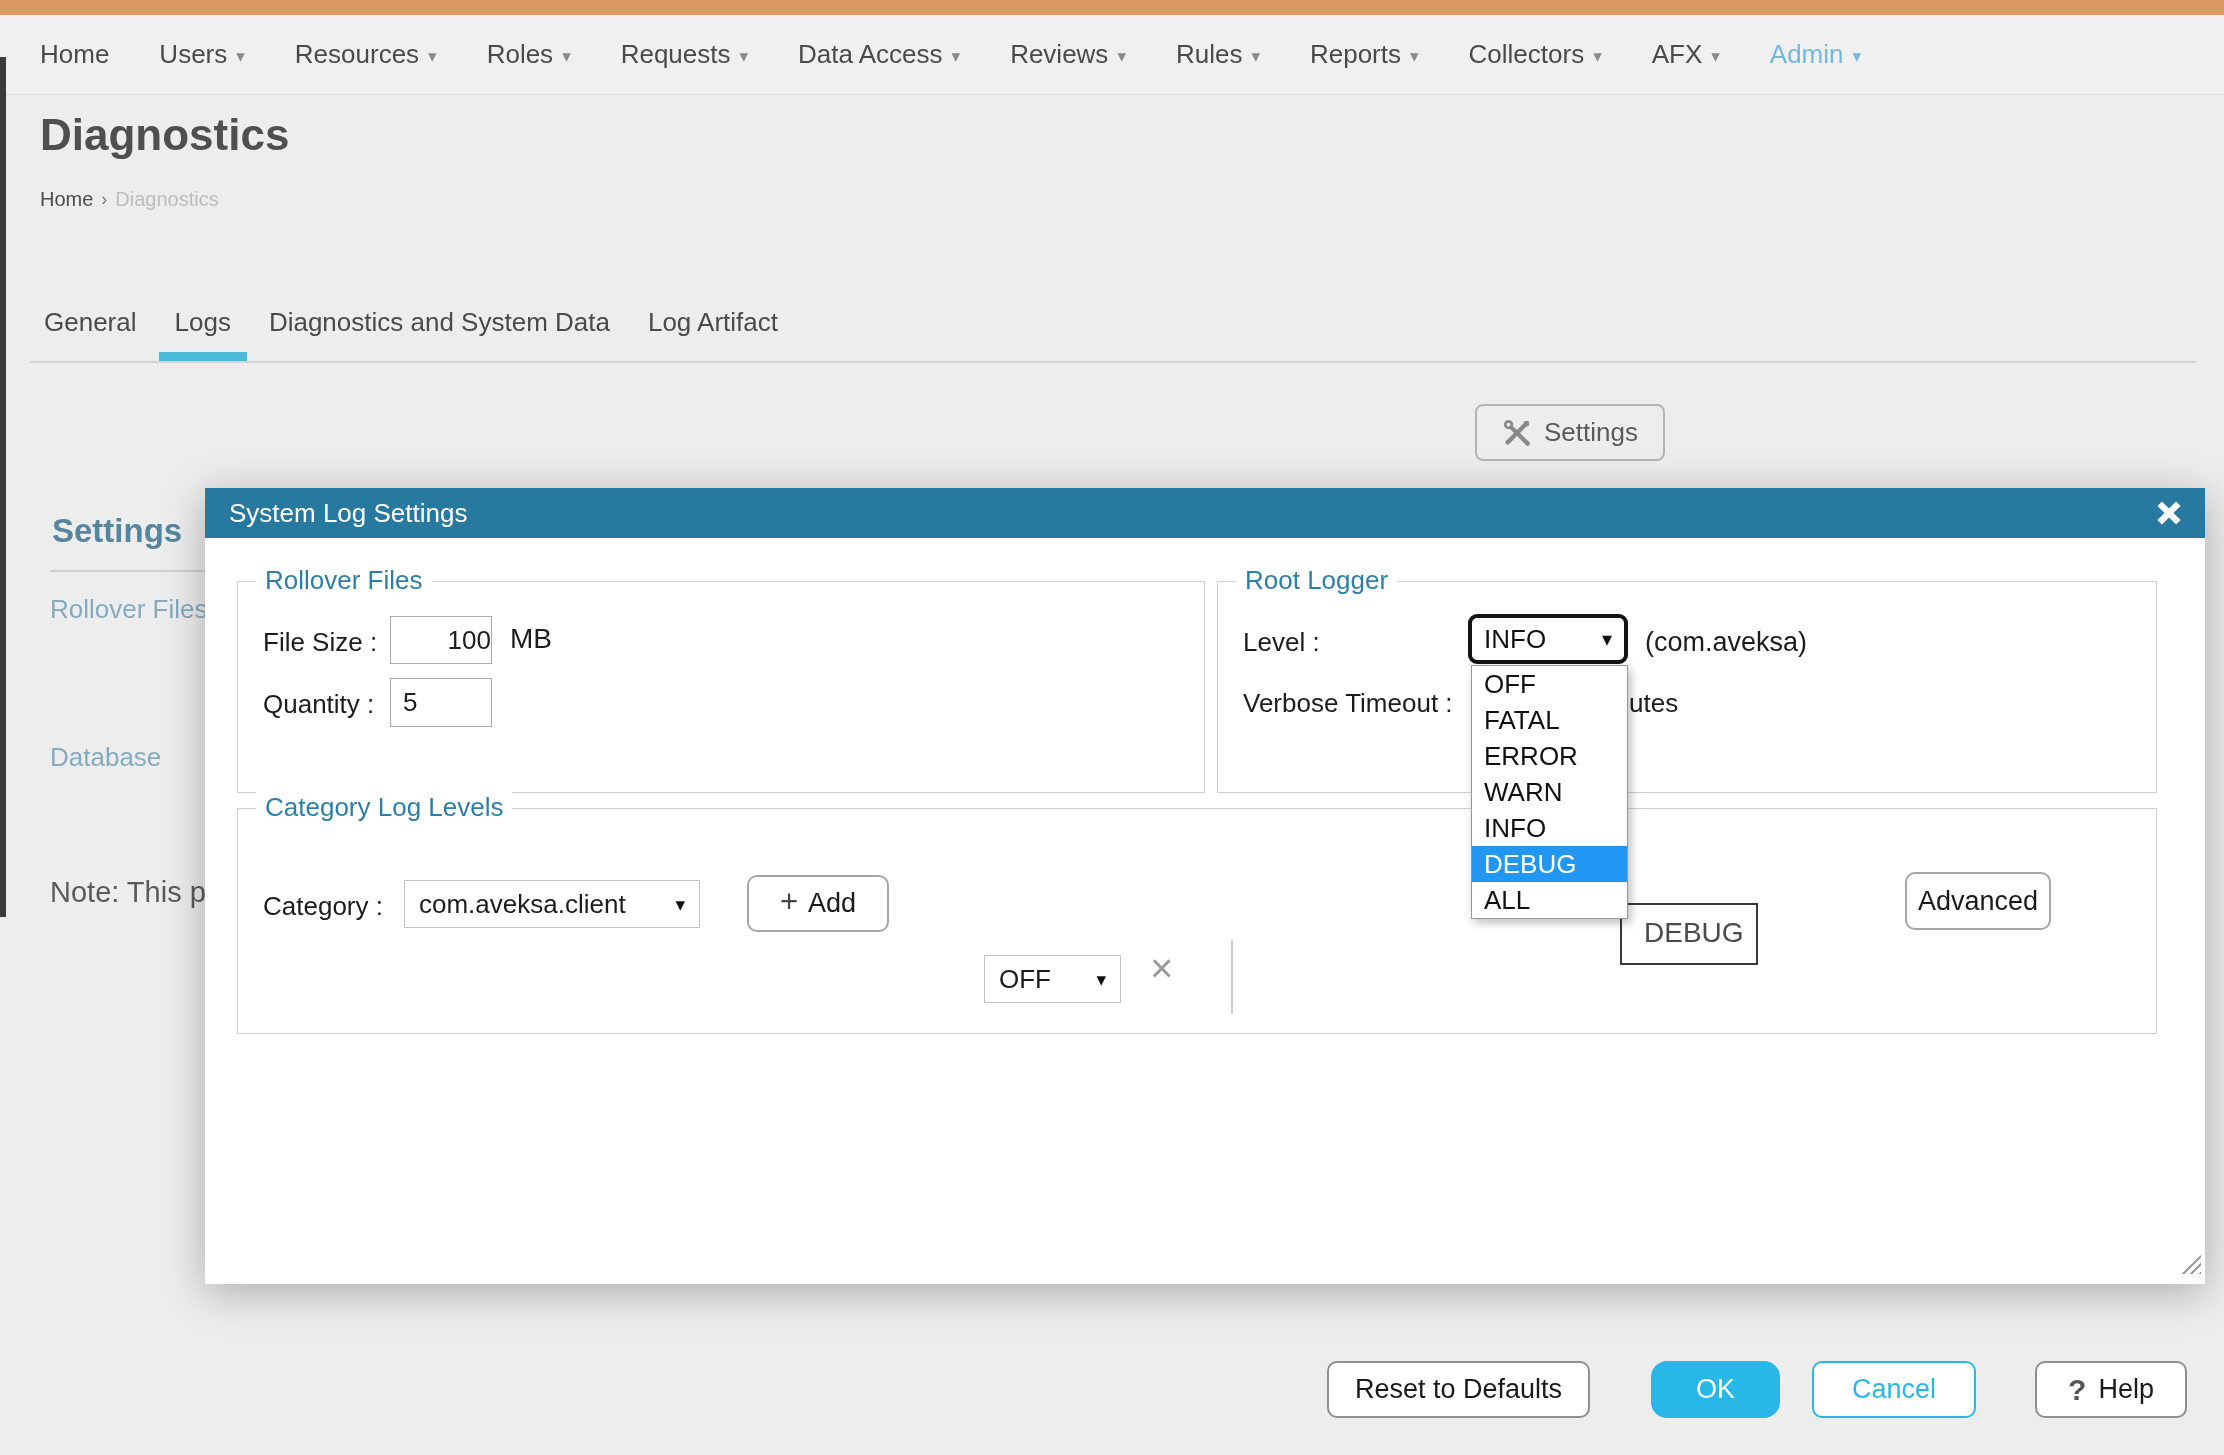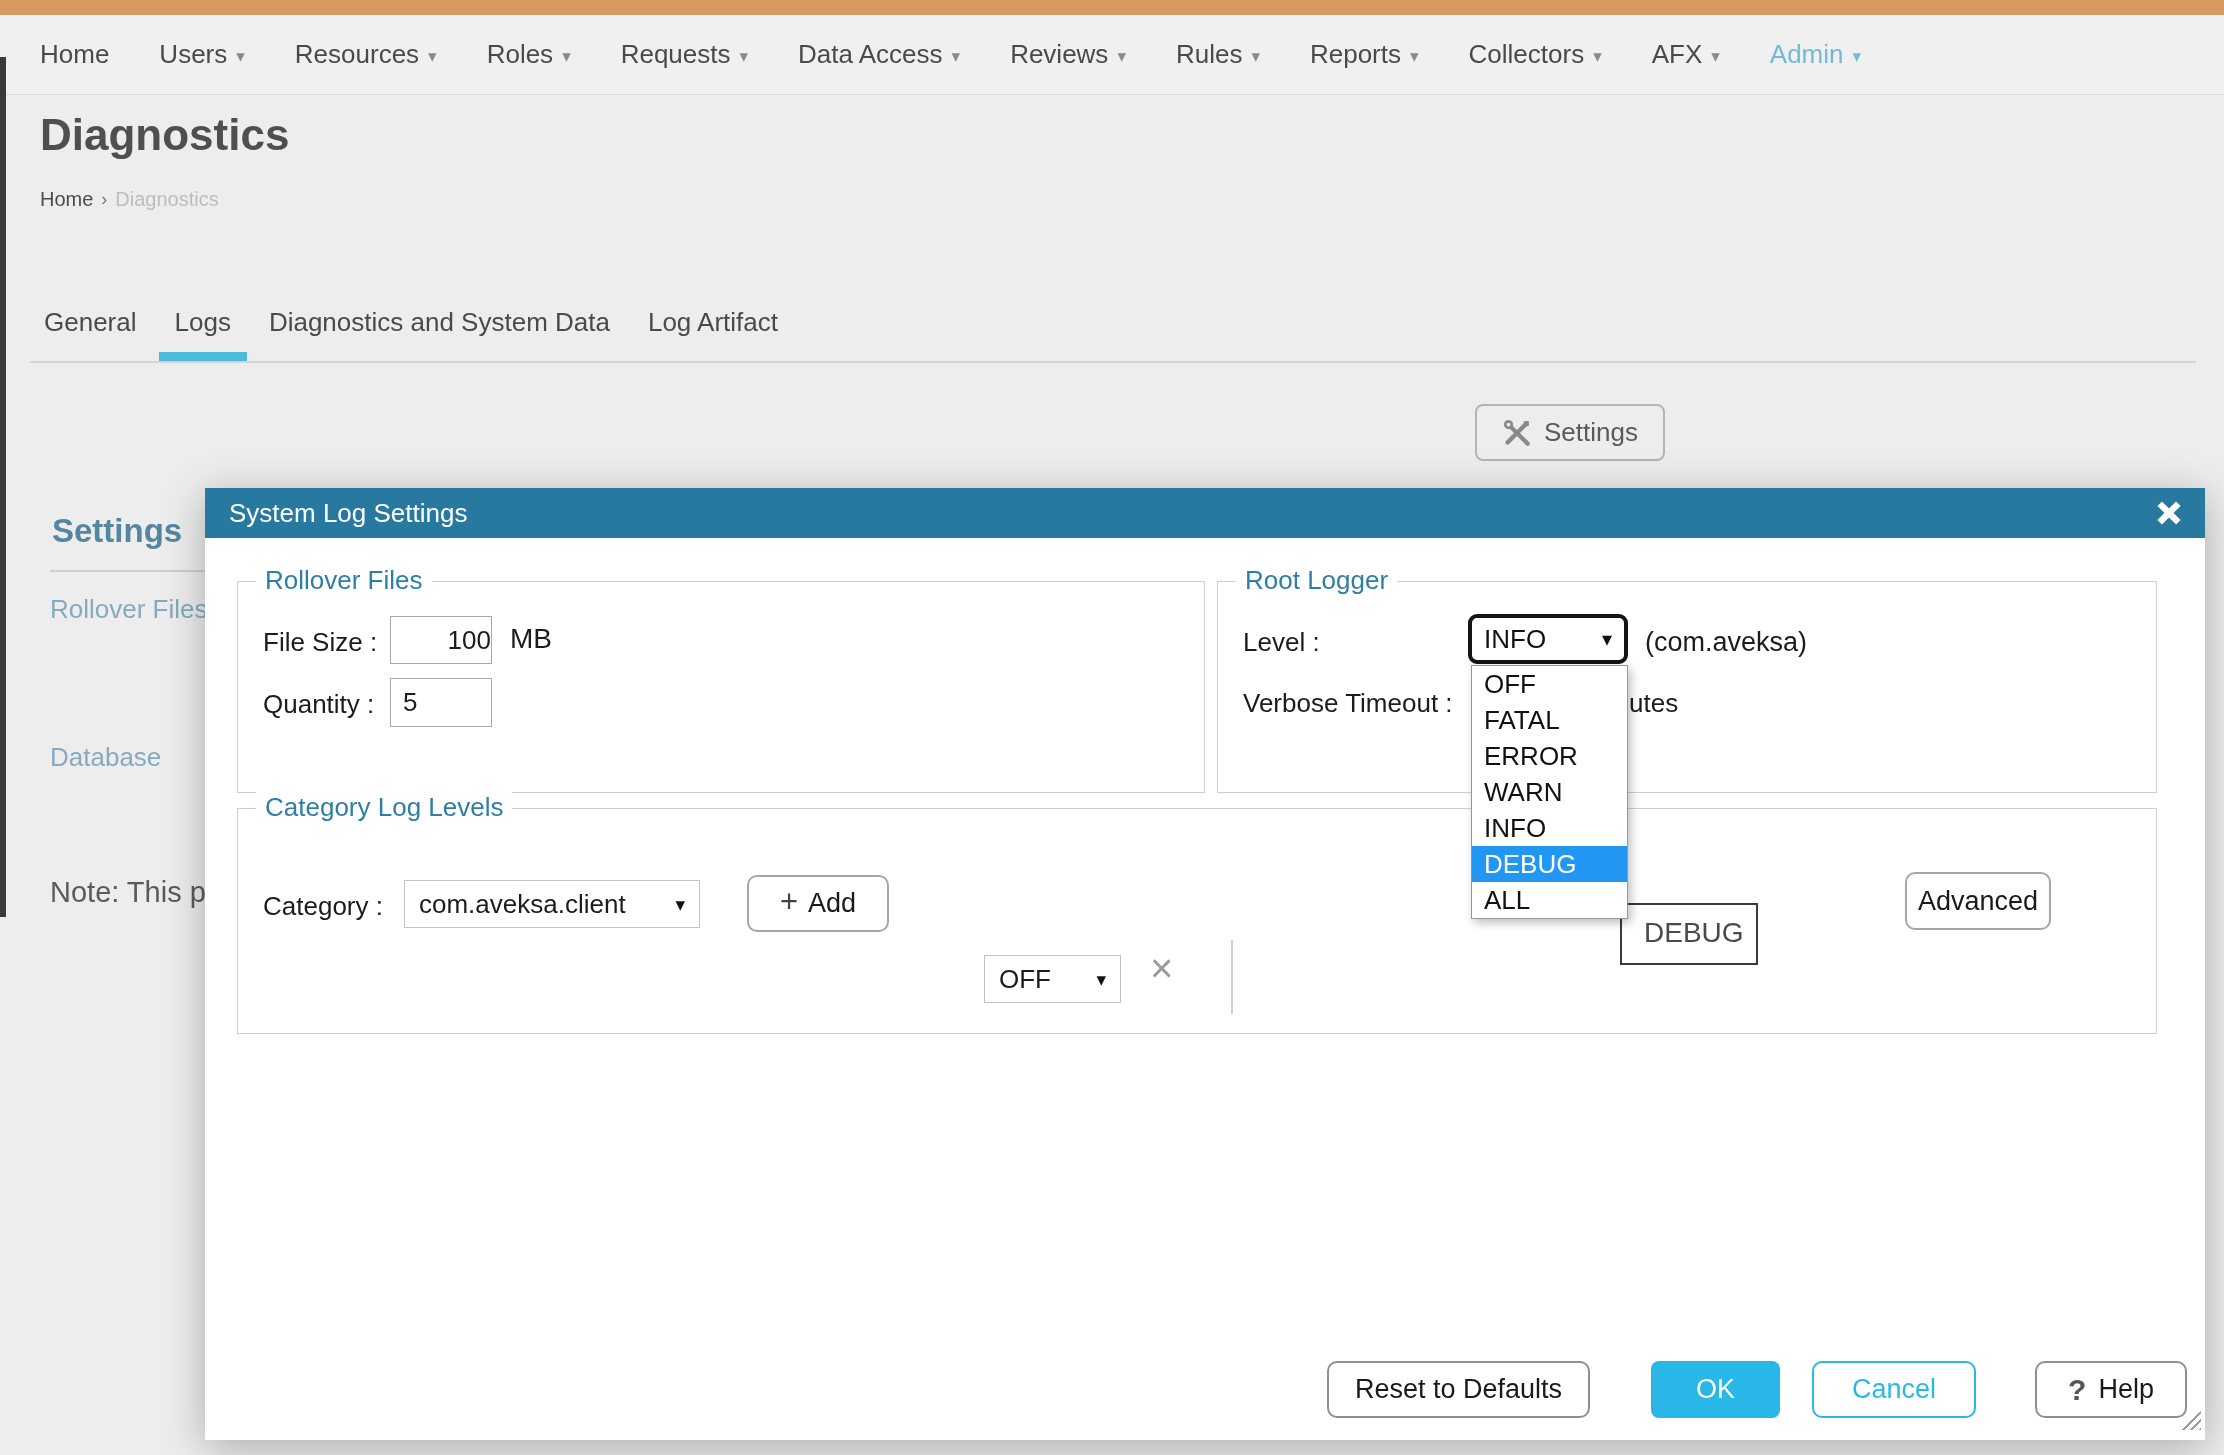--- a/index.html
+++ b/index.html
@@ -34,21 +34,21 @@
                   font-size:26px; color:#5a5a5a; cursor:pointer; background:transparent; }
 
   
   .bg-settings-heading { position:absolute; left:52px; top:512px; font-size:33px; font-weight:600; color:#54869f; }
   .bg-hr { position:absolute; left:50px; top:570px; width:158px; height:2px; background:#cfcfcf; }
   .bg-rollover { position:absolute; left:50px; top:594px; font-size:26px; color:#84abc0; white-space:nowrap; }
   .bg-database { position:absolute; left:50px; top:742px; font-size:26px; color:#84abc0; }
   .bg-note { position:absolute; left:50px; top:876px; font-size:29px; color:#5b5b5b; white-space:nowrap; }
 
   
-  .modal { position:absolute; left:205px; top:488px; width:2000px; height:952px; background:#fff;
+  .modal { position:absolute; left:205px; top:488px; width:2000px; height:796px; background:#fff;
            box-shadow:0 8px 40px rgba(0,0,0,.28); z-index:10; }
   .modal-header { position:absolute; left:0; top:0; width:100%; height:50px; background:#27799f;
                   display:flex; align-items:center; }
   .modal-title { margin-left:24px; font-size:26px; color:#fff; }
   .modal-close { position:absolute; right:22px; top:11px; width:28px; height:28px; cursor:pointer; }
 
   .fieldset { position:absolute; border:1px solid #cfcfcf; background:#fff; }
   .legend { position:absolute; top:-17px; left:18px; background:#fff; padding:0 9px; font-size:26px; color:#2e7fa6; white-space:nowrap; }
   .fs-rollover { left:32px; top:93px; width:968px; height:212px; }
   .fs-rootlogger { left:1012px; top:93px; width:940px; height:212px; }
@@ -82,21 +82,21 @@
   .btn-advanced { position:absolute; left:1700px; top:384px; width:146px; height:58px; border:2px solid #a6a6a6; border-radius:10px; }
 
   .row-name { position:absolute; left:60px; top:478px; font-size:26px; color:#1c1c1c; white-space:nowrap; }
   .row-x { position:absolute; left:945px; top:458px; font-size:40px; color:#9a9a9a; cursor:pointer; }
   .row-divider { position:absolute; left:1026px; top:452px; width:2px; height:74px; background:#cfcfcf; }
 
   .tooltip-debug { position:absolute; left:1415px; top:415px; width:138px; height:62px; background:#fff;
                    border:2px solid #3a3a3a; font-size:28px; color:#4a4a4a; padding:12px 0 0 22px; z-index:30; }
 
   .btn-reset { position:absolute; left:1122px; top:873px; width:263px; height:57px; border:2px solid #8f8f8f; border-radius:10px; }
-  .btn-ok { position:absolute; left:1446px; top:873px; width:129px; height:57px; background:#29b7e8; color:#fff; border:none; border-radius:8px; }
+  .btn-ok { position:absolute; left:1446px; top:873px; width:129px; height:57px; background:#29b7e8; color:#fff; border:none; border-radius:16px; }
   .btn-cancel { position:absolute; left:1607px; top:873px; width:164px; height:57px; border:2px solid #29b7e8; color:#29b7e8; border-radius:10px; }
   .btn-help { position:absolute; left:1830px; top:873px; width:152px; height:57px; border:2px solid #8f8f8f; border-radius:10px; gap:12px; }
   .btn-help .qmark { font-size:30px; font-weight:bold; color:#555; }
 
   .grip { position:absolute; right:4px; bottom:10px; width:24px; height:19px;
           background:repeating-linear-gradient(-45deg,#9d9d9d 0 2px,transparent 2px 6px);
           clip-path:polygon(100% 0,100% 100%,0 100%); cursor:nwse-resize; }
 </style>
 </head>
 <body>

